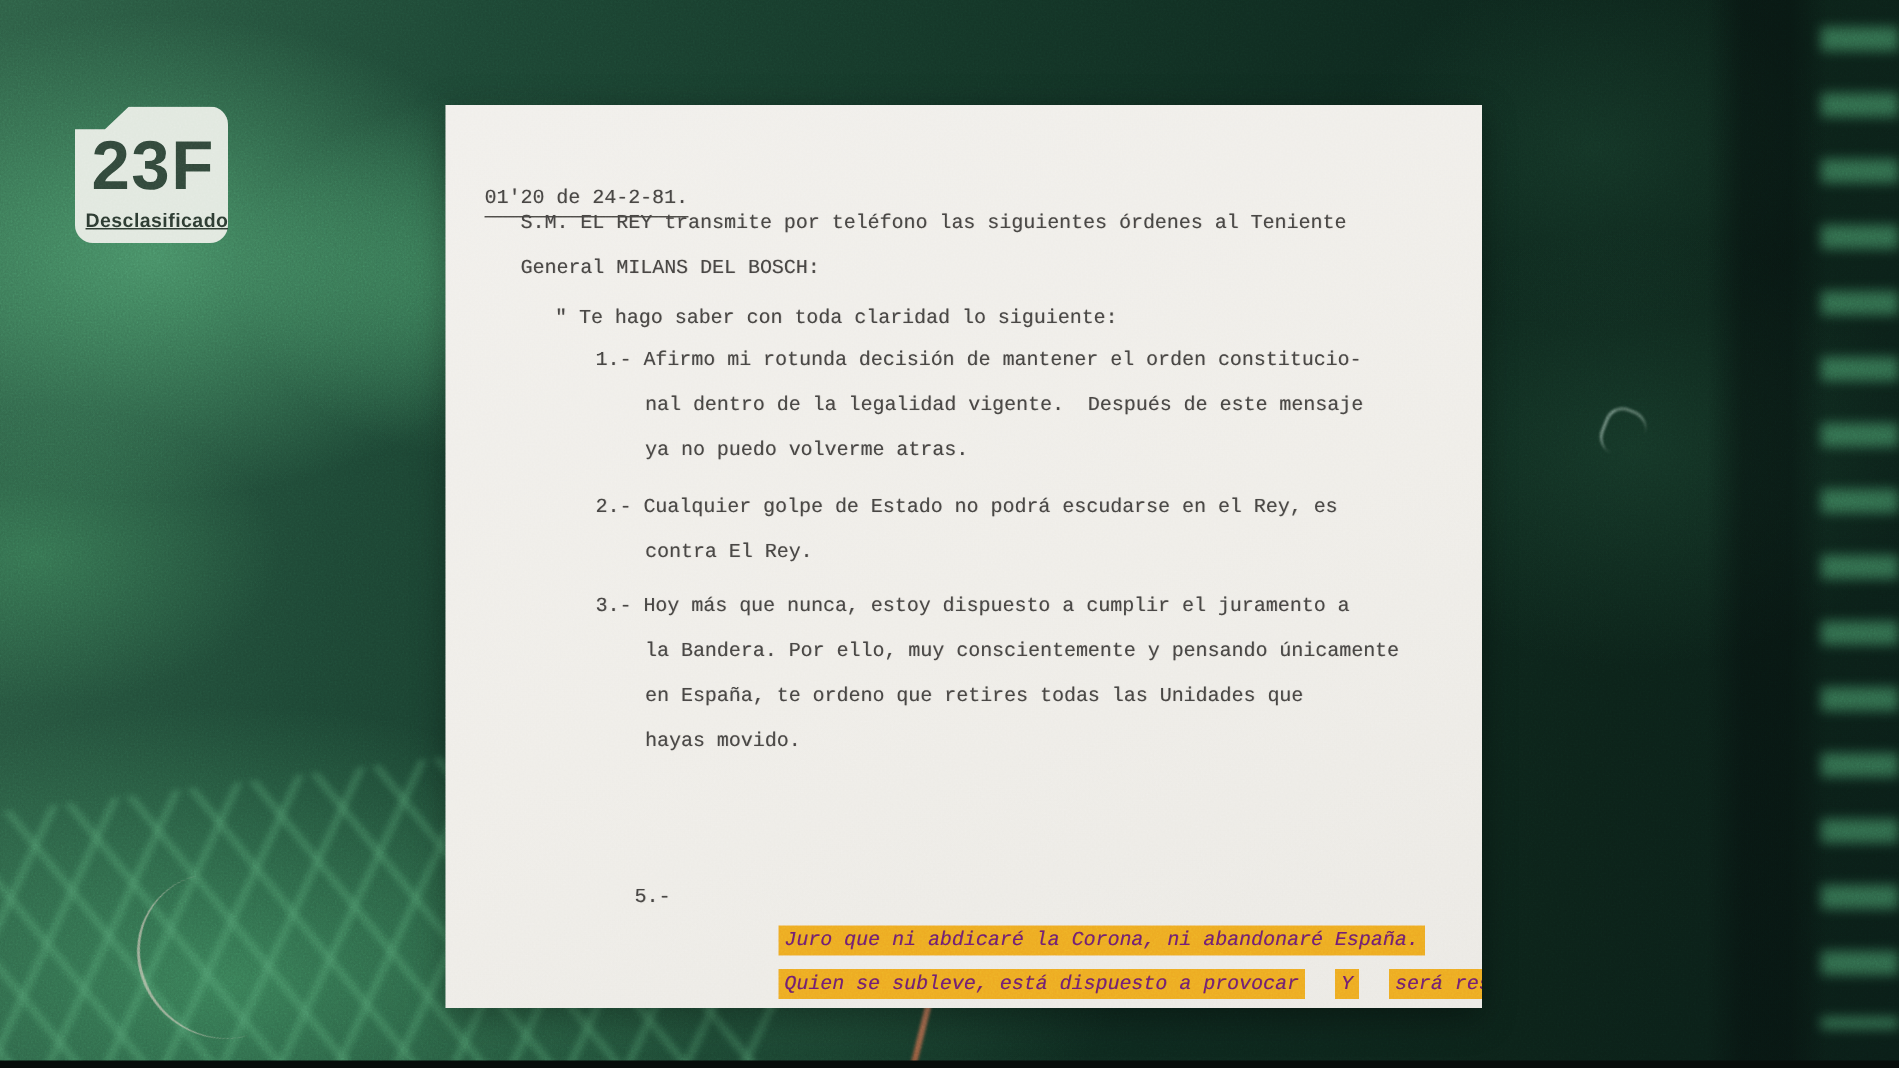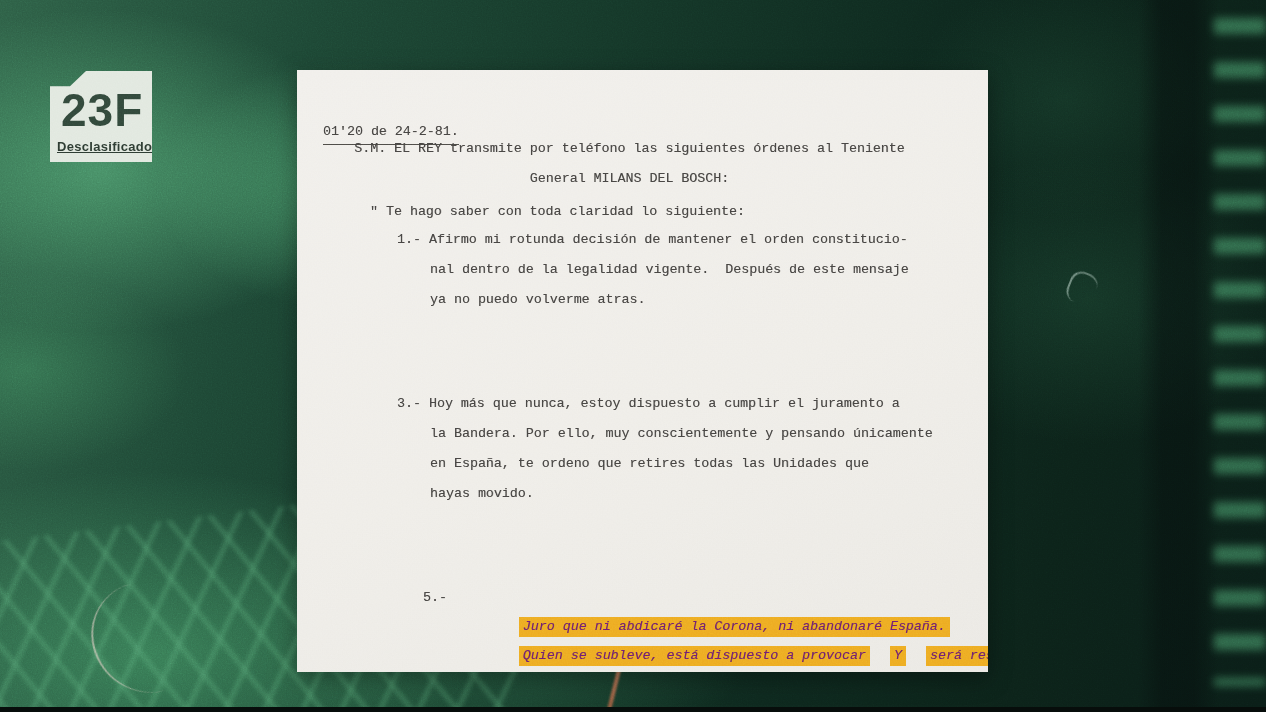--- a/index.html
+++ b/index.html
@@ -51,20 +51,21 @@
     position:absolute;left:612px;top:662px;width:4px;height:56px;
     background:linear-gradient(#b5795a,#8a5236);transform:rotate(14deg);filter:blur(1px);
   }
   .bottom-strip{position:absolute;left:0;right:0;bottom:0;height:5px;background:#070d0b;z-index:6;}
   .grain{position:absolute;inset:0;width:100%;height:100%;mix-blend-mode:overlay;opacity:.5;pointer-events:none;z-index:5;}
   
   .logo{
     position:absolute;left:50px;top:71px;width:102px;height:91px;
     background:#e1e8df;z-index:3;
     clip-path:polygon(0 16.7%, 19.6% 16.7%, 35.3% 0, 100% 0, 100% 100%, 0 100%);
+    border-radius:12px;
   }
   .logo-title{
     position:absolute;left:11px;top:16px;
     font-size:46px;font-weight:800;letter-spacing:1px;color:#31473a;line-height:1;
   }
   .logo-sub{
     position:absolute;left:7px;top:68px;
     font-size:13px;font-weight:700;letter-spacing:.3px;color:#2c3a31;text-decoration:underline;
   }
   
@@ -73,21 +74,21 @@
     background:linear-gradient(160deg,#f1efeb 0%,#efede8 55%,#ebe9e4 100%);
     box-shadow:0 6px 22px rgba(0,0,0,0.35);
     overflow:hidden;
     font-family:"Liberation Mono","DejaVu Sans Mono",monospace;
     font-size:13.3px;color:#454341;
     text-shadow:.3px .3px .5px rgba(80,78,74,0.55);
   }
   .tline{position:absolute;white-space:pre-wrap;line-height:30px;}
   .doc-ts{left:26px;top:7px;line-height:20px;}
   .doc-ts .u{display:inline-block;border-bottom:1.6px solid #4c4a46;padding-bottom:2px;margin-top:45px;}
-  .doc-intro{left:40px;top:64px;width:585px;text-align:center;}
+  .doc-intro{left:50px;top:64px;width:585px;}
   .doc-quote{left:73px;top:127px;width:560px;}
   .it{text-indent:-33px;width:530px;}
   .it1{left:133px;top:155px;}
   .it2{left:133px;top:253px;}
   .it3{left:133px;top:319px;}
   .it4{left:130px;top:447px;text-indent:-35px;}
   .item5{position:absolute;left:158px;top:513px;width:520px;}
   .i5line{position:relative;height:29px;line-height:29px;white-space:pre;}
   .i5num{position:absolute;left:-32px;top:0;}
   mark.hl{
@@ -115,20 +116,22 @@
   </div>
 
   <div class="paper">
     <div class="tline doc-ts"><span class="u">01'20 de 24-2-81.</span></div>
     <div class="tline doc-intro">S.M. EL REY transmite por teléfono las siguientes órdenes al Teniente
 General MILANS DEL BOSCH:</div>
     <div class="tline doc-quote">" Te hago saber con toda claridad lo siguiente:</div>
     <div class="tline it it1">1.- Afirmo mi rotunda decisión de mantener el orden constitucio-
 nal dentro de la legalidad vigente.  Después de este mensaje
 ya no puedo volverme atras.</div>
+    <div class="tline it it2">2.- Cualquier golpe de Estado no podrá escudarse en el Rey, es
+contra El Rey.</div>
     <div class="tline it it3">3.- Hoy más que nunca, estoy dispuesto a cumplir el juramento a
 la Bandera. Por ello, muy conscientemente y pensando únicamente
 en España, te ordeno que retires todas las Unidades que
 hayas movido.</div>
 
     <div class="item5">
       <div class="i5line">
         <span class="i5num">5.-</span><mark class="hl">Juro que ni abdicaré la Corona, ni abandonaré España.</mark>
       </div>
       <div class="i5line">

